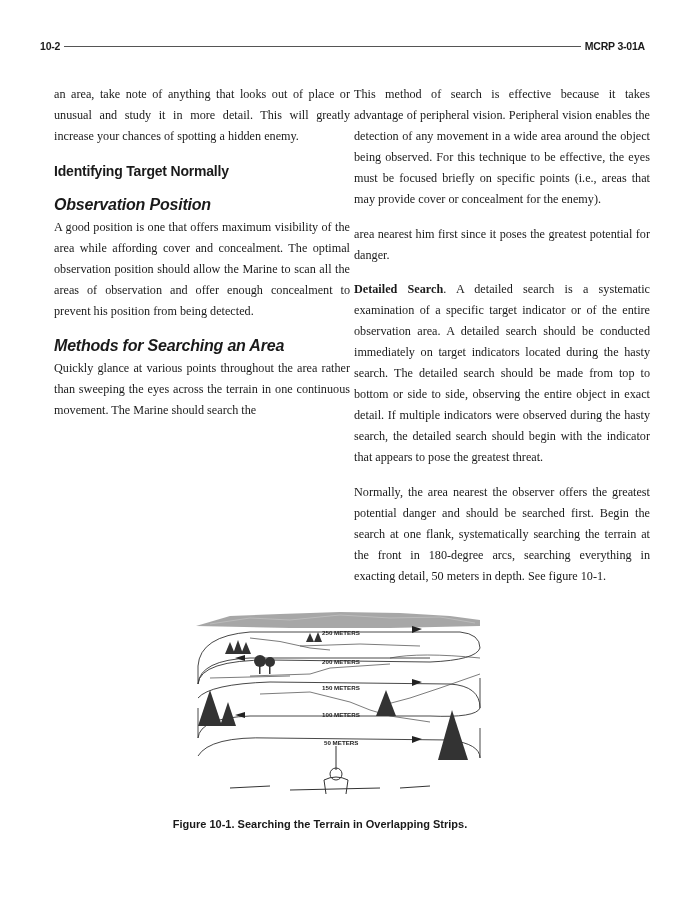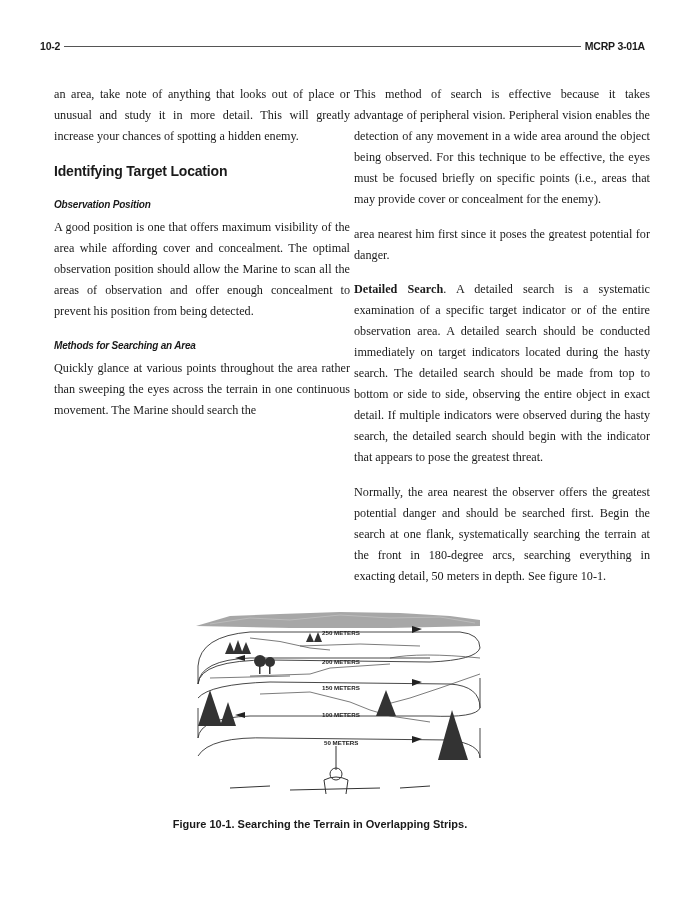--- a/index.html
+++ b/index.html
@@ -4,38 +4,38 @@
 <style>
   html, body { margin: 0; padding: 0; background: #ffffff; }
   body { width: 695px; height: 899px; position: relative; overflow: hidden; color: #1a1a1a; }
   .header { position: absolute; left: 40px; top: 38px; width: 605px; height: 16px; display: flex; align-items: center; font-family: "Liberation Sans", sans-serif; font-weight: bold; font-size: 10.5px; letter-spacing: -0.2px; }
   .header .rule { flex: 1; height: 1px; background: #555; margin: 0 4px; }
   .col { position: absolute; top: 84px; width: 296px; font-family: "Liberation Serif", serif; font-size: 12.2px; line-height: 21px; text-align: justify; }
   .col.left { left: 54px; }
   .col.right { left: 354px; }
   p { margin: 0 0 13.6px 0; }
   h2 { font-family: "Liberation Sans", sans-serif; font-weight: bold; font-size: 14px; margin: 9px 0 12px 0; letter-spacing: -0.2px; }
-  h3 { font-family: "Liberation Sans", sans-serif; font-weight: bold; font-style: italic; font-size: 10px; margin: 0 0 2px 0; letter-spacing: -0.2px; }
+  h3 { font-family: "Liberation Sans", sans-serif; font-weight: bold; font-style: italic; font-size: 16px; margin: 0 0 2px 0; letter-spacing: -0.2px; }
   b.run { font-weight: bold; }
   .figure { position: absolute; left: 190px; top: 598px; width: 318px; height: 210px; }
   .caption { position: absolute; left: 0; top: 818px; width: 640px; text-align: center; font-family: "Liberation Sans", sans-serif; font-weight: bold; font-size: 11px; }
   .arrow-label { font-family: "Liberation Sans", sans-serif; font-weight: bold; font-size: 6.2px; fill: #222; }
 </style>
 </head>
 <body>
 
 <div class="header">
   <span>10-2</span>
   <span class="rule"></span>
   <span>MCRP 3-01A</span>
 </div>
 
 <div class="col left">
   <p>an area, take note of anything that looks out of place or unusual and study it in more detail. This will greatly increase your chances of spotting a hidden enemy.</p>
-  <h2>Identifying Target Location</h2>
+  <h2>Identifying Target Normally</h2>
   <h3>Observation Position</h3>
   <p>A good position is one that offers maximum visibility of the area while affording cover and concealment. The optimal observation position should allow the Marine to scan all the areas of observation and offer enough concealment to prevent his position from being detected.</p>
   <h3>Methods for Searching an Area</h3>
   <p>Quickly glance at various points throughout the area rather than sweeping the eyes across the terrain in one continuous movement. The Marine should search the</p>
 </div>
 
 <div class="col right">
   <p>This method of search is effective because it takes advantage of peripheral vision. Peripheral vision enables the detection of any movement in a wide area around the object being observed. For this technique to be effective, the eyes must be focused briefly on specific points (i.e., areas that may provide cover or concealment for the enemy).</p>
   <p>area nearest him first since it poses the greatest potential for danger.</p>
   <p><b class="run">Detailed Search</b><span>. A detailed search is a systematic examination of a specific target indicator or of the entire observation area. A detailed search should be conducted immediately on target indicators located during the hasty search. The detailed search should be made from top to bottom or side to side, observing the entire object in exact detail. If multiple indicators were observed during the hasty search, the detailed search should begin with the indicator that appears to pose the greatest threat.</span></p>

